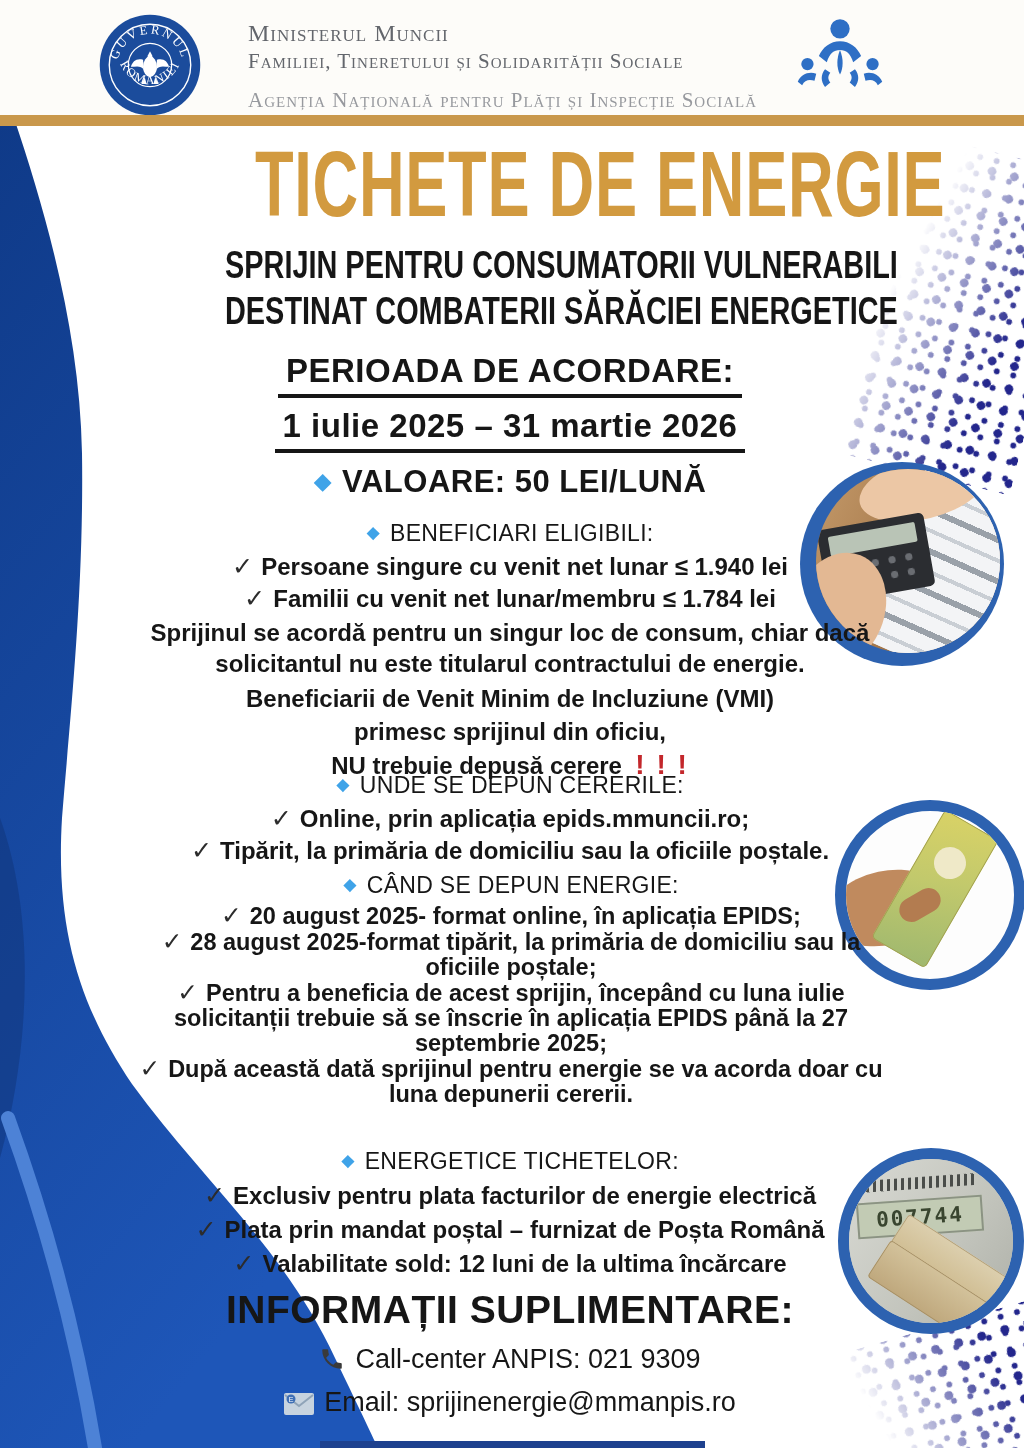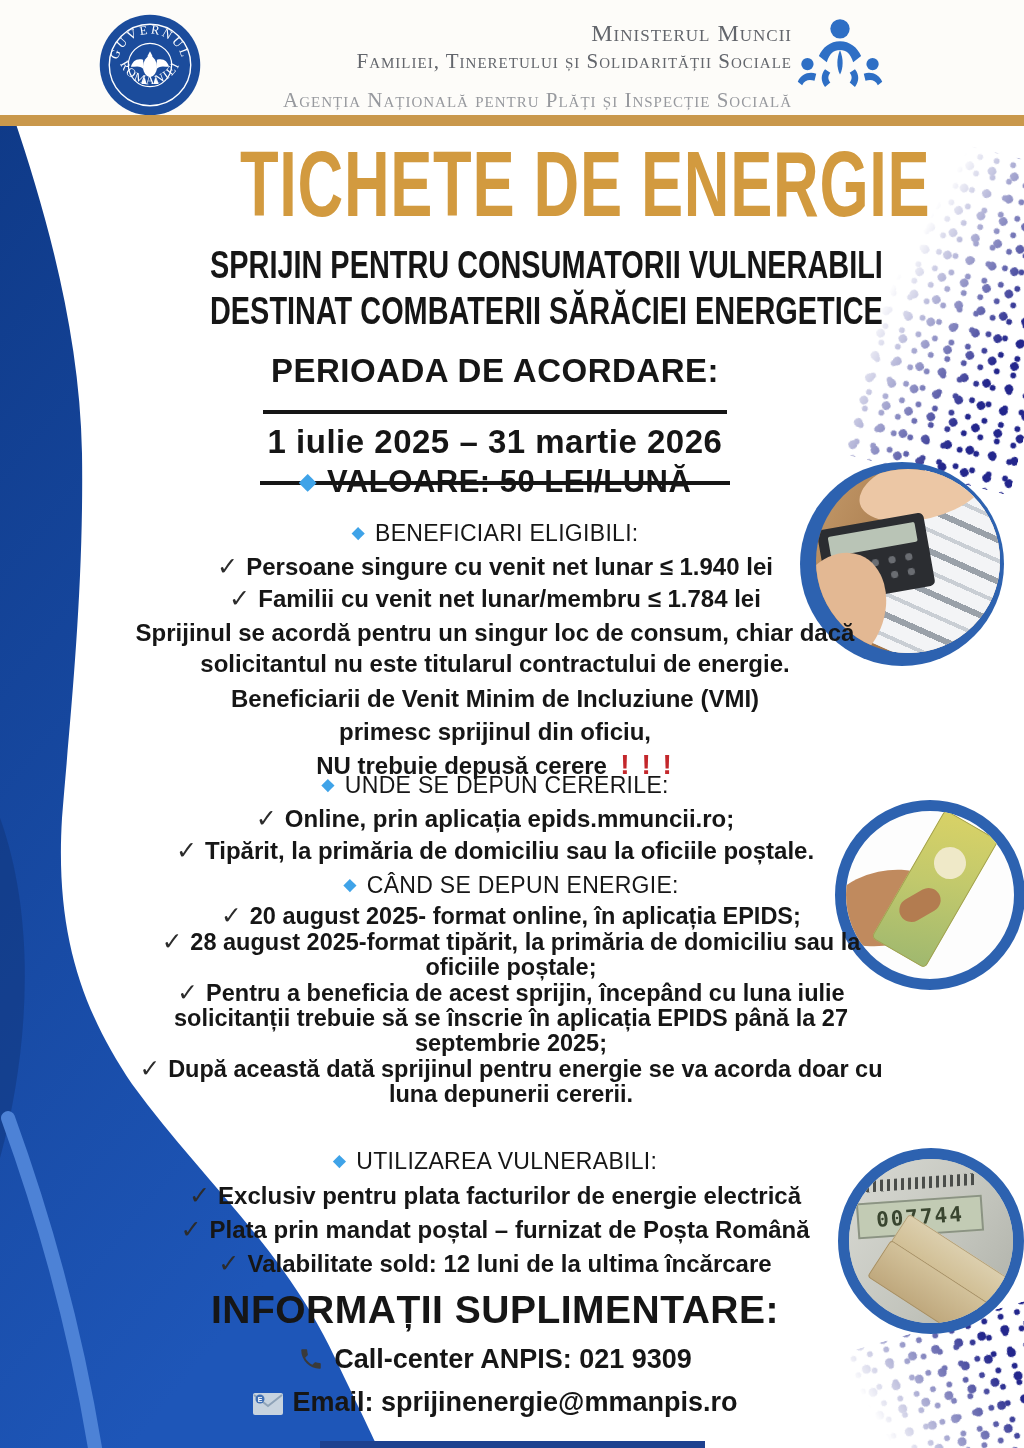--- a/index.html
+++ b/index.html
@@ -11,21 +11,21 @@
   *{margin:0;padding:0;box-sizing:border-box;}
   html,body{background:#e8e8e8;}
   .poster{
     position:relative;width:1024px;height:1448px;background:#fff;
     overflow:hidden;font-family:"Liberation Sans",sans-serif;color:var(--ink);
     margin:0 auto;
   }
   
   .hdr{position:absolute;top:0;left:0;width:100%;height:115px;background:#fdfcf9;}
   .seal{position:absolute;left:98px;top:13px;}
-  .ministry{position:absolute;left:232px;top:20px;width:560px;text-align:right;
+  .ministry{position:absolute;left:248px;top:20px;width:560px;text-align:left;
     font-family:"Liberation Serif",serif;font-variant:small-caps;color:var(--gray-min);}
   .ministry .m1{font-size:24px;letter-spacing:1px;}
   .ministry .m2{font-size:21px;letter-spacing:1px;margin-top:2px;}
   .ministry .ag{font-size:21px;letter-spacing:1px;margin-top:14px;color:var(--gray-agency);}
   .anpis{position:absolute;right:140px;top:14px;}
   .gold-bar{position:absolute;top:115px;left:0;width:100%;height:11px;background:var(--goldbar);}
   
   .ribbon{position:absolute;left:0;top:118px;width:430px;height:1330px;}
   .dots{position:absolute;pointer-events:none;}
   .dots-top{top:150px;right:-28px;width:170px;height:330px;transform:rotate(14deg);
@@ -76,46 +76,46 @@
     background-image:repeating-linear-gradient(to right,#4a4d4a 0 3px,transparent 3px 7px);}
   .pc3 .lcd{position:absolute;left:8px;top:40px;width:126px;height:36px;background:#c2cbb4;
     border:2px solid #8b9383;transform:rotate(-4deg);display:flex;align-items:center;justify-content:center;
     font-family:"DejaVu Sans Mono",monospace;font-size:21px;font-weight:bold;color:#39452f;letter-spacing:2px;}
   .pc3 .bn1,.pc3 .bn2{position:absolute;width:150px;height:44px;border-radius:4px;}
   .pc3 .bn1{left:36px;top:92px;transform:rotate(33deg);background:linear-gradient(#dccfae,#cdb98c);
     box-shadow:0 0 0 1px #b3a079 inset;}
   .pc3 .bn2{left:18px;top:118px;transform:rotate(33deg);background:linear-gradient(#d3c29b,#bfa87d);
     box-shadow:0 0 0 1px #a6placeholder inset;box-shadow:0 0 0 1px #a69066 inset;}
   
-  .blk{position:absolute;left:120px;width:750px;text-align:center;}
+  .blk{position:absolute;left:135px;width:750px;text-align:center;}
   .condensed{display:block;transform:scaleX(.68);transform-origin:center;white-space:nowrap;}
   .title{top:138px;font-size:93px;line-height:1;font-weight:bold;color:var(--gold);letter-spacing:1px;}
   .subtitle{top:243px;font-size:38px;font-weight:bold;line-height:1.2;}
   .subtitle .condensed{transform:scaleX(.76);}
   .period{top:352px;font-size:33px;font-weight:bold;letter-spacing:.5px;}
-  .period .u{display:inline-block;border-bottom:4px solid var(--ink);padding:0 8px 20px;}
+  .period .u{display:inline-block;border-bottom:4px solid var(--ink);padding:0 8px 4px;}
   .period .rng{margin-top:9px;}
   .value-row{top:464px;font-size:31px;font-weight:bold;letter-spacing:.5px;}
   .diamond{font-family:"DejaVu Sans",sans-serif;color:var(--accent);font-size:.75em;margin-right:10px;vertical-align:3px;}
   .check{font-family:"DejaVu Sans",sans-serif;font-weight:bold;color:#2c2c2c;margin-right:8px;font-size:1.05em;}
   .sec-head{font-size:23px;font-weight:normal;letter-spacing:.3px;margin-bottom:4px;}
   .row,.note,.vmi-line{font-size:24px;font-weight:bold;line-height:32px;}
   .sec-beneficiari{top:520px;}
   .sec-beneficiari .note{line-height:31px;margin-top:2px;}
   .sec-vmi{top:682px;}
   .sec-vmi .vmi-line{line-height:33px;}
   .red{color:var(--red);font-size:28px;letter-spacing:2px;}
   .sec-unde{top:772px;}
   .sec-cand{top:872px;left:130px;width:762px;}
   .sec-cand .row{font-size:23.5px;line-height:25px;}
   .sec-utilizare{top:1148px;}
   .sec-utilizare .row{line-height:34px;}
   .sec-info{top:1288px;}
   .info-head{font-size:39px;font-weight:bold;letter-spacing:.5px;}
-  .contact{font-size:27px;font-weight:bold;margin-top:12px;}
+  .contact{font-size:27px;font-weight:normal;margin-top:12px;}
   .contact svg{vertical-align:-4px;margin-right:10px;}
 </style>
 </head>
 <body>
 
 <div class="poster">
 
   <svg class="ribbon" viewBox="0 0 430 1330" aria-hidden="true">
     <defs>
       <linearGradient id="ribg" x1="0" y1="0" x2="0.35" y2="1">
@@ -242,21 +242,21 @@
 
   <section class="blk sec-cand">
     <div class="sec-head"><span class="diamond">◆</span><span>CÂND SE DEPUN ENERGIE:</span></div>
     <div class="row"><span class="check">✓</span><span>20 august 2025- format online, în aplicația EPIDS;</span></div>
     <div class="row"><span class="check">✓</span><span>28 august 2025-format tipărit, la primăria de domiciliu sau la oficiile poștale;</span></div>
     <div class="row"><span class="check">✓</span><span>Pentru a beneficia de acest sprijin, începând cu luna iulie solicitanții trebuie să se înscrie în aplicația EPIDS până la 27 septembrie 2025;</span></div>
     <div class="row"><span class="check">✓</span><span>După această dată sprijinul pentru energie se va acorda doar cu luna depunerii cererii.</span></div>
   </section>
 
   <section class="blk sec-utilizare">
-    <div class="sec-head"><span class="diamond">◆</span><span>UTILIZAREA VULNERABILI:</span></div>
+    <div class="sec-head"><span class="diamond">◆</span><span>ENERGETICE TICHETELOR:</span></div>
     <div class="row"><span class="check">✓</span><span>Exclusiv pentru plata facturilor de energie electrică</span></div>
     <div class="row"><span class="check">✓</span><span>Plata prin mandat poștal – furnizat de Poșta Română</span></div>
     <div class="row"><span class="check">✓</span><span>Valabilitate sold: 12 luni de la ultima încărcare</span></div>
   </section>
 
   <section class="blk sec-info">
     <div class="info-head">INFORMAȚII SUPLIMENTARE:</div>
     <div class="contact">
       <svg width="26" height="26" viewBox="0 0 24 24">
           <path fill="#3a3a3a" d="M6.6,10.8c1.4,2.8,3.8,5.1,6.6,6.6l2.2-2.2c0.3-0.3,0.7-0.4,1-0.2c1.1,0.4,2.3,0.6,3.6,0.6c0.6,0,1,0.4,1,1V20c0,0.6-0.4,1-1,1C10.8,21,3,13.2,3,4c0-0.6,0.4-1,1-1h3.5c0.6,0,1,0.4,1,1c0,1.2,0.2,2.4,0.6,3.6c0.1,0.3,0,0.7-0.2,1L6.6,10.8z"></path>

